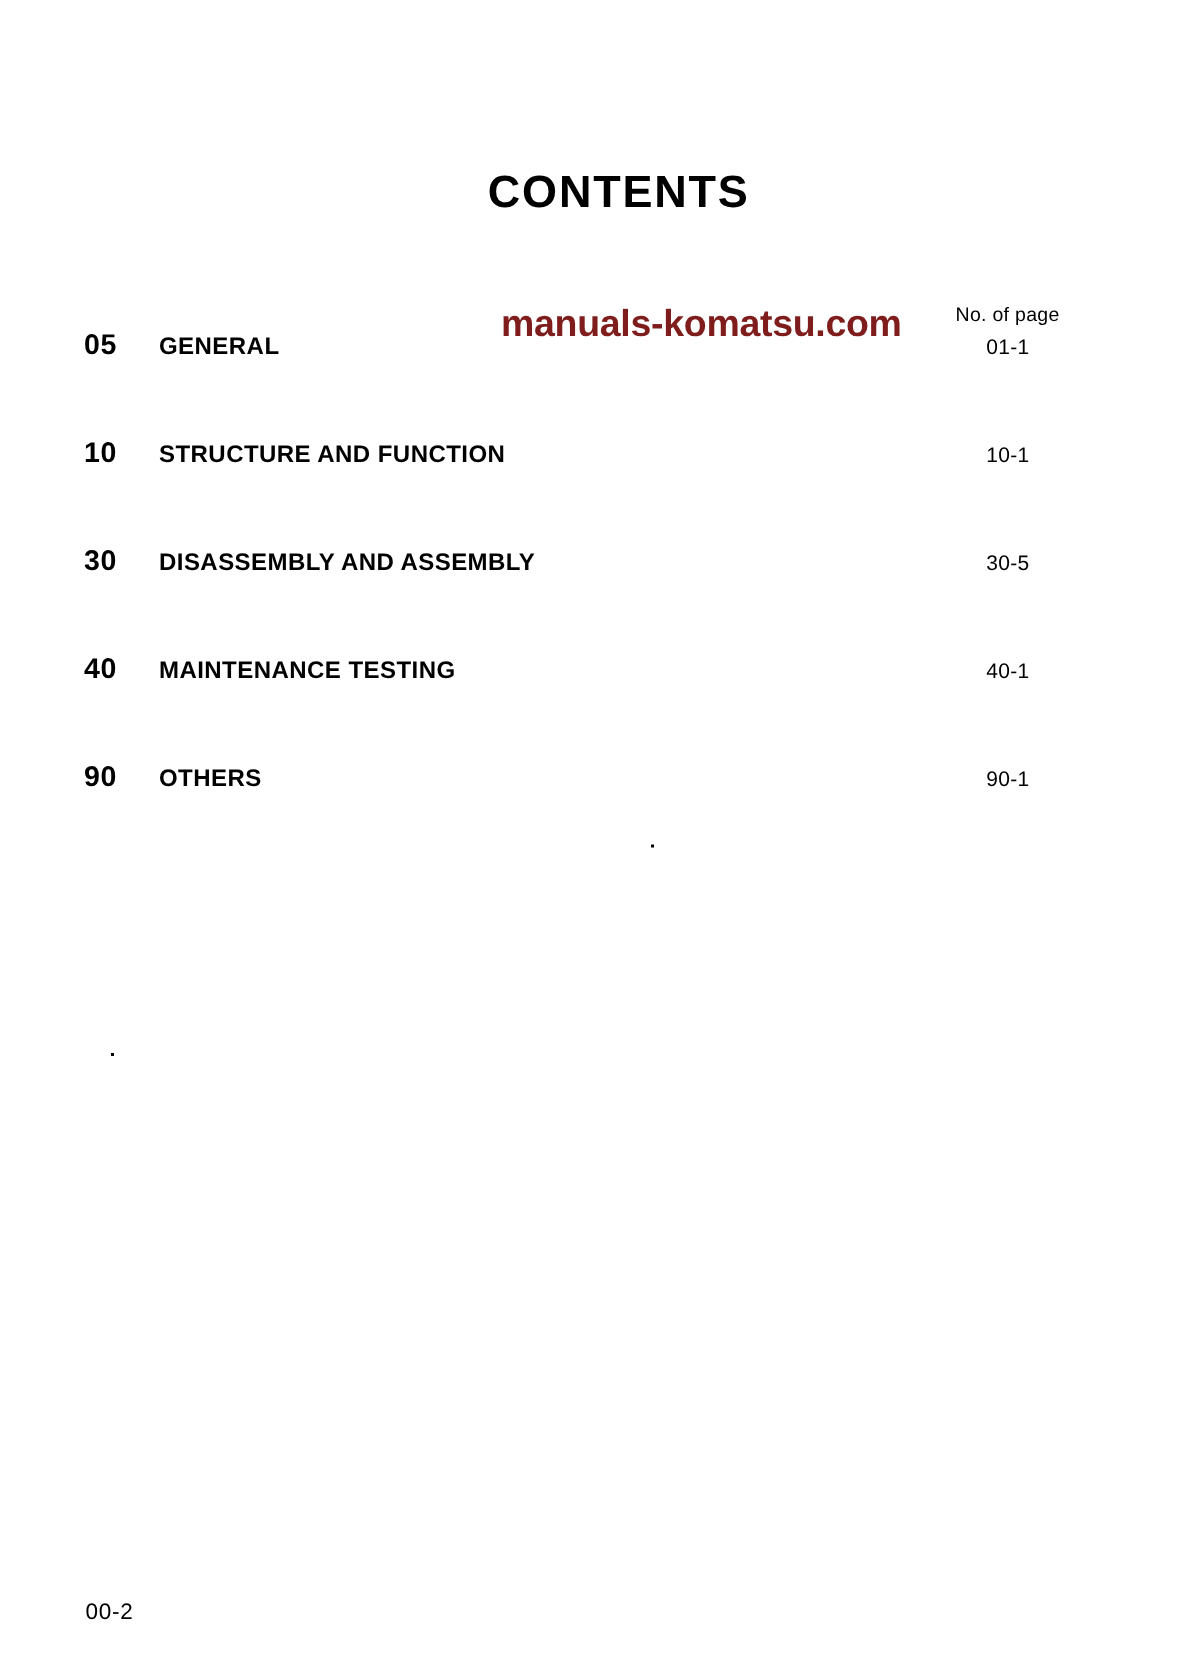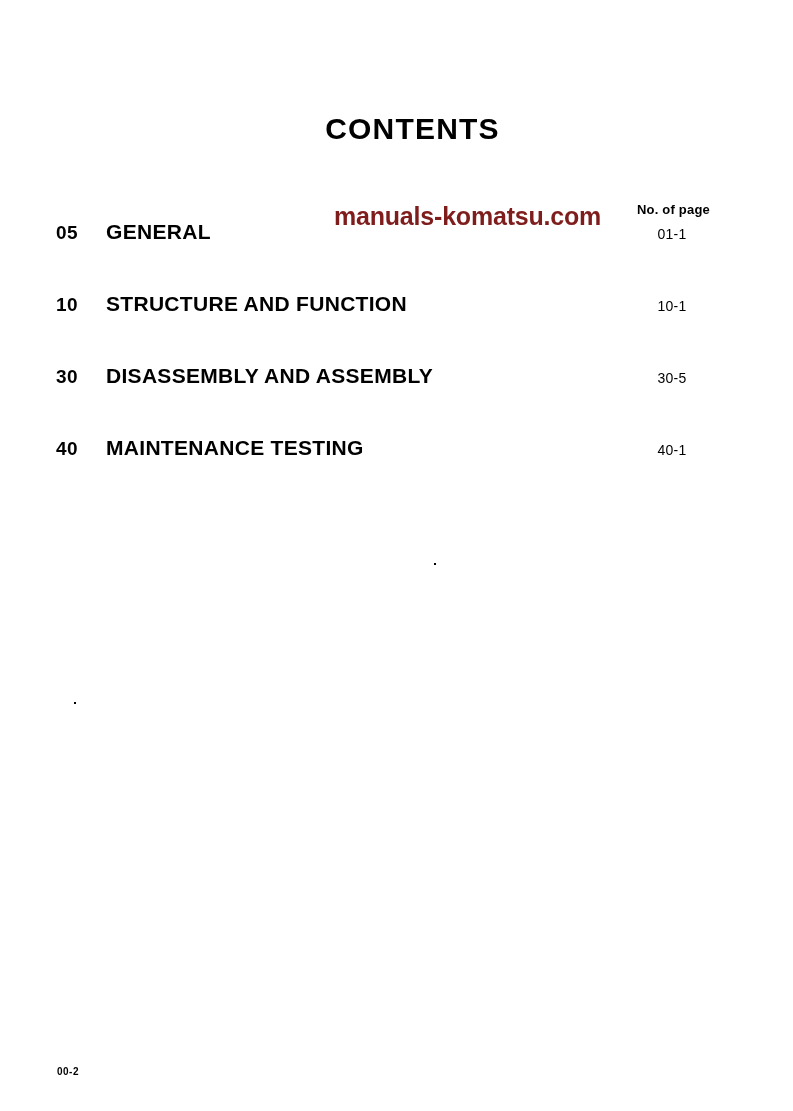--- a/index.html
+++ b/index.html
@@ -44,21 +44,21 @@
     white-space: nowrap;
     line-height: 26px;
   }
 
   
   .page-col-header {
     position: absolute;
     left: 637px;
     top: 202px;
     font-size: 13px;
-    font-weight: bold;
+    font-weight: normal;
     letter-spacing: 0.2px;
     white-space: nowrap;
     line-height: 15px;
   }
 
   
   .toc {
     position: absolute;
     left: 56px;
     top: 220px;
@@ -71,21 +71,21 @@
   }
   .toc-code {
     flex: 0 0 auto;
     width: 50px;
     font-size: 19px;
     font-weight: bold;
     letter-spacing: 0.5px;
   }
   .toc-title {
     flex: 0 0 auto;
-    font-size: 21px;
+    font-size: 16px;
     font-weight: bold;
     letter-spacing: 0.3px;
     white-space: nowrap;
     padding-right: 8px;
   }
   .toc-leader {
     flex: 1 1 auto;
     position: relative;
     height: 1px;
     overflow: hidden;
@@ -109,22 +109,22 @@
     font-size: 14px;
     font-weight: normal;
     letter-spacing: 0.2px;
   }
 
   
   .footer-pagenum {
     position: absolute;
     left: 57px;
     top: 1066px;
-    font-size: 10px;
-    font-weight: bold;
+    font-size: 15px;
+    font-weight: normal;
     letter-spacing: 0.5px;
   }
 
   
   .speck {
     position: absolute;
     width: 2px;
     height: 2px;
     background: #000;
   }
@@ -166,20 +166,26 @@
       <span class="toc-pagenum">30-5</span>
     </div>
 
     <div class="toc-row">
       <span class="toc-code">40</span>
       <span class="toc-title">MAINTENANCE TESTING</span>
       <span class="toc-leader"></span>
       <span class="toc-pagenum">40-1</span>
     </div>
 
+    <div class="toc-row">
+      <span class="toc-code">90</span>
+      <span class="toc-title">OTHERS</span>
+      <span class="toc-leader"></span>
+      <span class="toc-pagenum">90-1</span>
+    </div>
 
   </div>
 
   <div class="speck speck-a"></div>
   <div class="speck speck-b"></div>
 
   <div class="footer-pagenum">00-2</div>
 
 </div>
 

